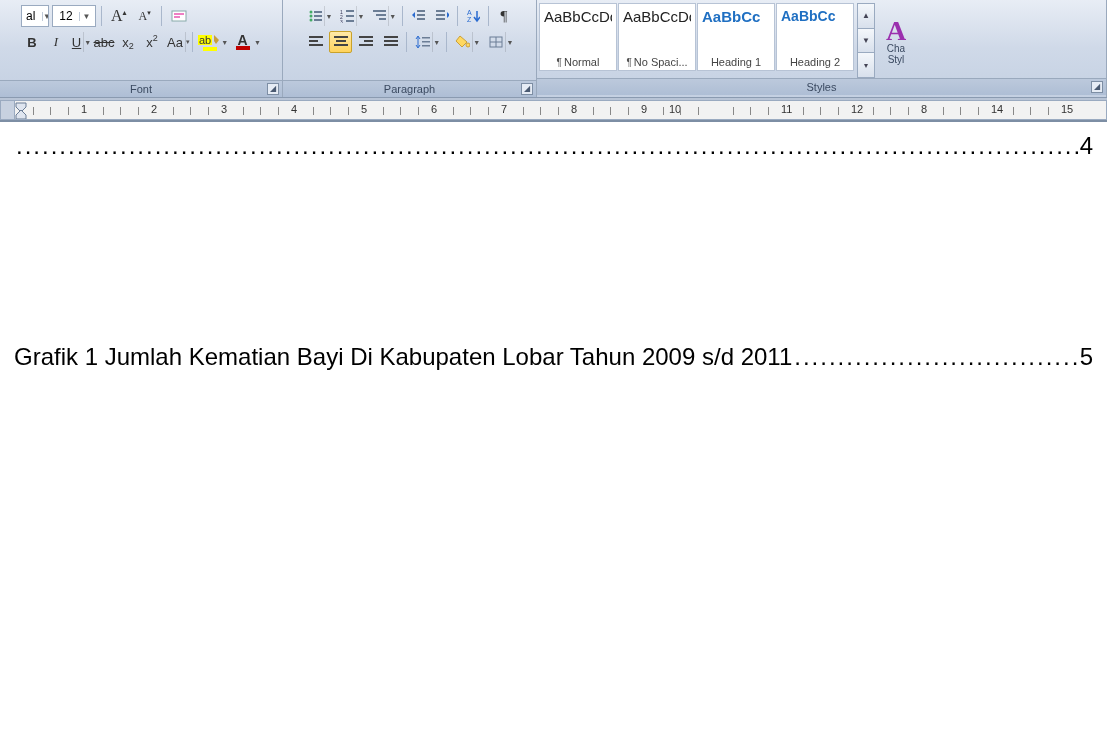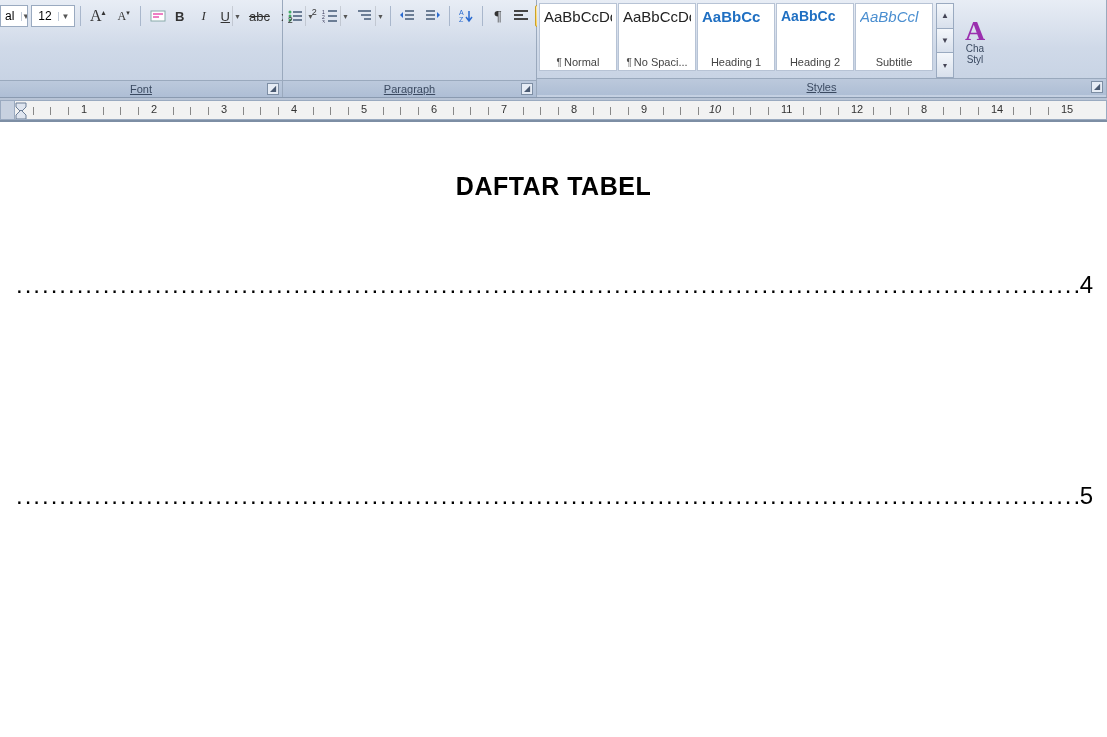--- a/index.html
+++ b/index.html
@@ -22,33 +22,32 @@
   }
   .group {
     display: flex;
     flex-direction: column;
     border-right: 1px solid #9aa9bd;
     background: linear-gradient(to bottom, #e8edf5 0%, #cfd9e8 50%, #c4d0e2 100%);
   }
   .group-body {
     flex: 1;
     display: flex;
-    flex-direction: row;
-    padding: 2px 0;
+    flex-direction: column;
+    padding: 2px 21px;
   }
   .group-label {
     height: 17px;
     line-height: 16px;
     text-align: center;
     font-size: 11px;
     color: #3b4a61;
     background: linear-gradient(to bottom,#bcc9dc 0%, #aebed5 100%);
     border-top: 1px solid #9aa9bd;
     position: relative;
-    text-decoration: underline;
   }
   .launcher {
     position: absolute;
     right: 3px;
     top: 2px;
     width: 12px;
     height: 12px;
     border: 1px solid #7d8ea4;
     background: #e6ecf5;
     font-size: 8px;
@@ -490,24 +489,20 @@
         <div class="style-preview">AaBbCcDc</div>
         <div class="style-caption"><span class="para-mark">¶</span>No Spaci...</div>
       </div>
       <div class="style-card">
         <div class="style-preview heading">AaBbCc</div>
         <div class="style-caption">Heading 1</div>
       </div>
       <div class="style-card">
         <div class="style-preview heading" style="font-size:14px;">AaBbCc</div>
         <div class="style-caption">Heading 2</div>
-      </div>
-      <div class="style-card">
-        <div class="style-preview subtitle">AaBbCcl</div>
-        <div class="style-caption">Subtitle</div>
       </div>
       <div class="styles-scroll">
         <div class="sbtn">▲</div>
         <div class="sbtn">▼</div>
         <div class="sbtn">▾</div>
       </div>
       <div class="change-styles">
         <span class="bigA">A</span>
         <span>Cha</span>
         <span>Styl</span>
@@ -560,21 +555,21 @@
       <span class="tick-minor" style="left: 469px;"></span>
       <span class="tick-minor" style="left: 486.5px;"></span>
       <span class="tick-major" style="left: 570px;">8</span>
       <span class="tick-minor" style="left: 521.5px;"></span>
       <span class="tick-minor" style="left: 539px;"></span>
       <span class="tick-minor" style="left: 556.5px;"></span>
       <span class="tick-major" style="left: 640px;">9</span>
       <span class="tick-minor" style="left: 591.5px;"></span>
       <span class="tick-minor" style="left: 609px;"></span>
       <span class="tick-minor" style="left: 626.5px;"></span>
-      <span class="tick-major" style="left: 708px; font-style: italic;">10</span>
+      <span class="tick-major" style="left: 668px;">10</span>
       <span class="tick-minor" style="left: 661.5px;"></span>
       <span class="tick-minor" style="left: 679px;"></span>
       <span class="tick-minor" style="left: 696.5px;"></span>
       <span class="tick-major" style="left: 780px;">11</span>
       <span class="tick-minor" style="left: 731.5px;"></span>
       <span class="tick-minor" style="left: 749px;"></span>
       <span class="tick-minor" style="left: 766.5px;"></span>
       <span class="tick-major" style="left: 850px;">12</span>
       <span class="tick-minor" style="left: 801.5px;"></span>
       <span class="tick-minor" style="left: 819px;"></span>
@@ -589,30 +584,30 @@
       <span class="tick-minor" style="left: 976.5px;"></span>
       <span class="tick-major" style="left: 1060px;">15</span>
       <span class="tick-minor" style="left: 1011.5px;"></span>
       <span class="tick-minor" style="left: 1029px;"></span>
       <span class="tick-minor" style="left: 1046.5px;"></span>
     </div>
 </div>
 
 <div class="doc">
   <div class="doc-inner">
-    <div class="heading1">DAFTAR TABEL</div>
 
     <div class="toc-line">
       <span class="toc-dots">........................................................................................................................................................................................</span>
       <span class="toc-page">4</span>
     </div>
 
     <div class="spacer-big"></div>
 
 
     <div class="spacer-med"></div>
 
     <div class="toc-line">
+      <span class="toc-text">Grafik 1 Jumlah Kematian Bayi Di Kabupaten Lobar Tahun 2009 s/d 2011</span>
       <span class="toc-dots">........................................................................................................................................................................................</span>
       <span class="toc-page">5</span>
     </div>
   </div>
 </div>
 
 </body></html>

